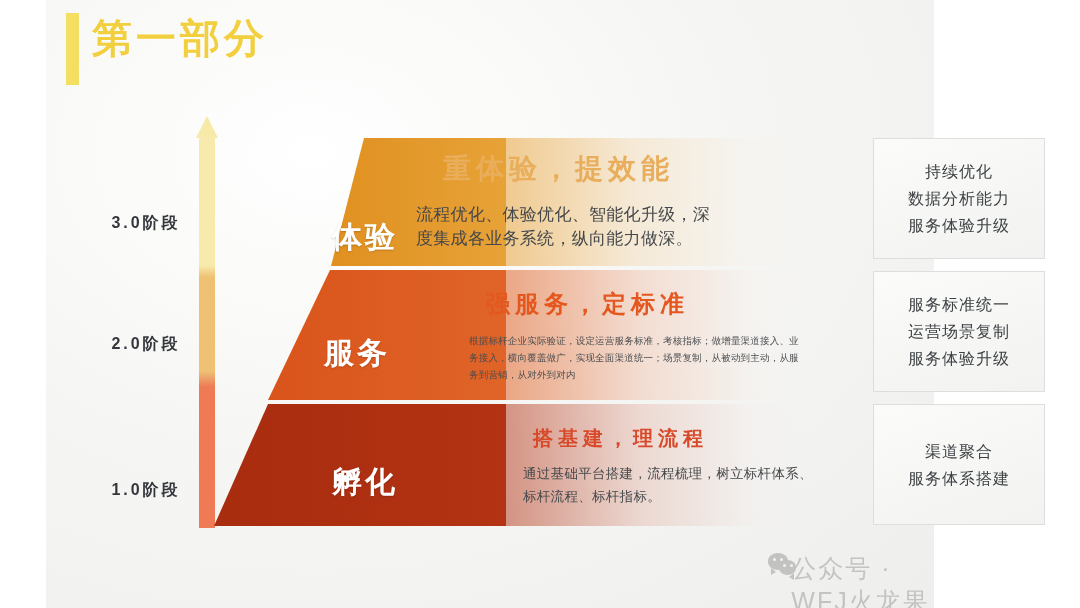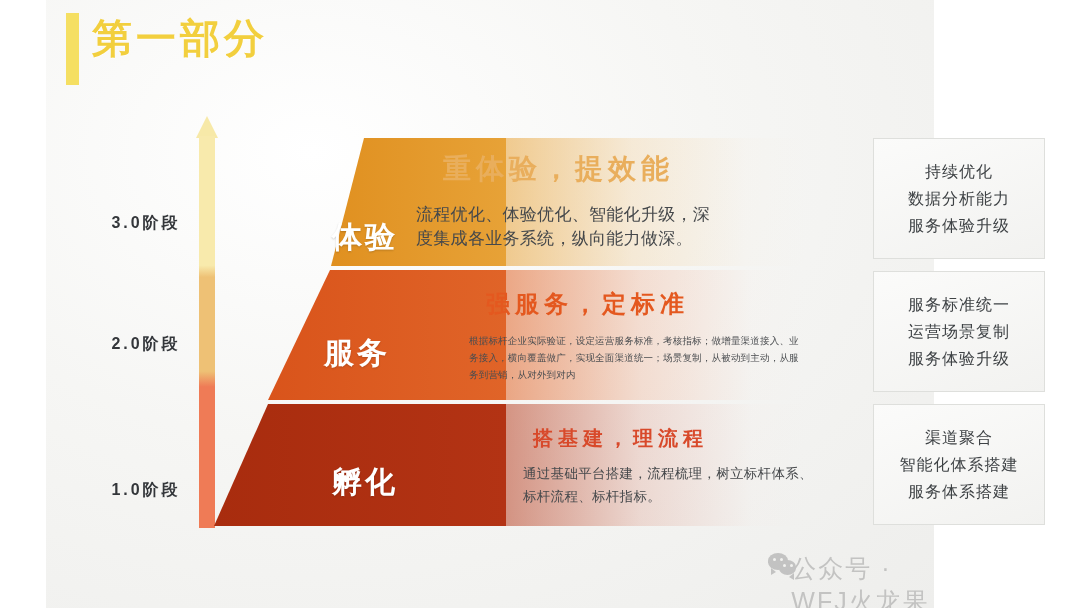--- a/index.html
+++ b/index.html
@@ -249,21 +249,20 @@
     </div>
 
     <div class="card card-2">
       <div class="card-line">服务标准统一</div>
       <div class="card-line">运营场景复制</div>
       <div class="card-line">服务体验升级</div>
     </div>
 
     <div class="card card-3">
       <div class="card-line">渠道聚合</div>
-      <div class="card-line">智能化体系搭建</div>
       <div class="card-line">服务体系搭建</div>
     </div>
 
   </div>
 
   <div class="watermark">
     <div class="wechat-icon">
       <div class="b1"></div>
       <div class="b2"></div>
       <div class="t1"></div>

